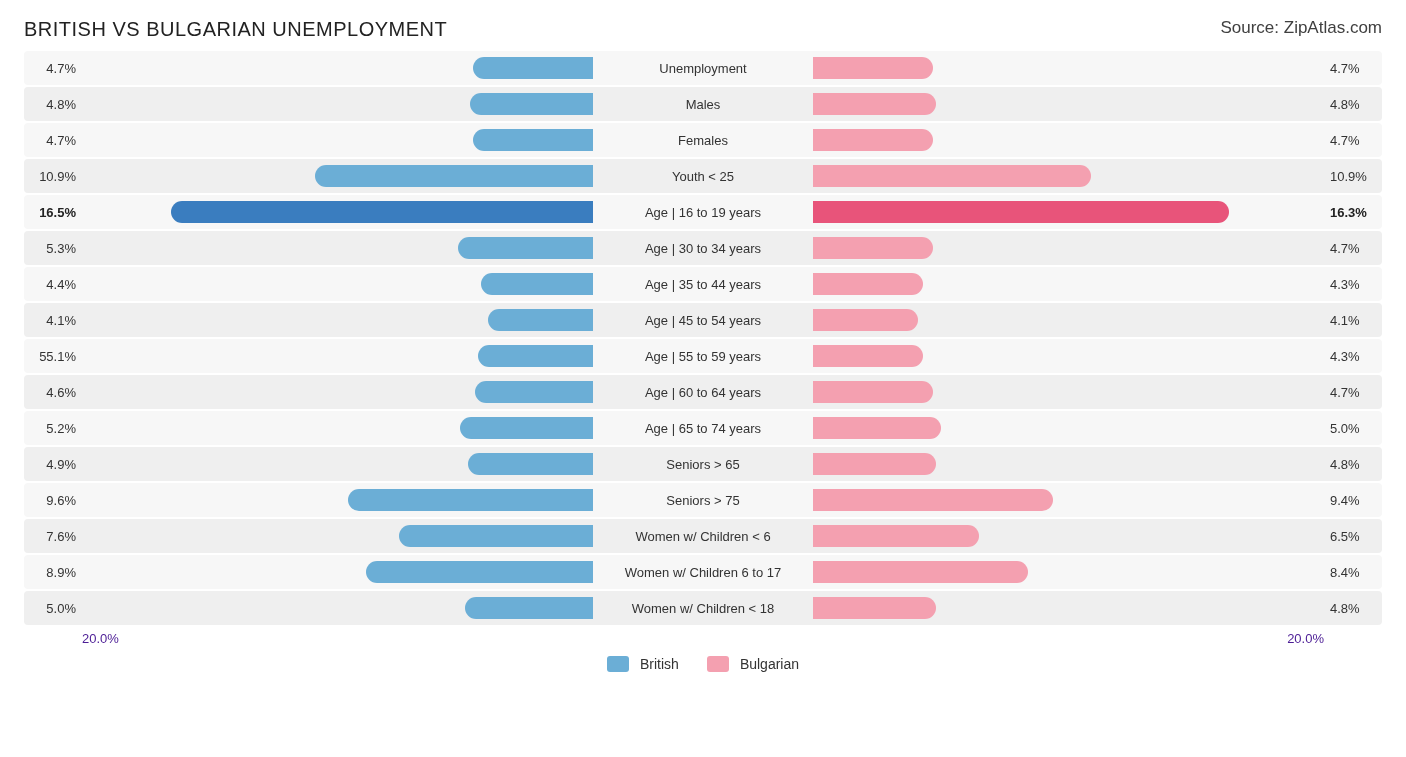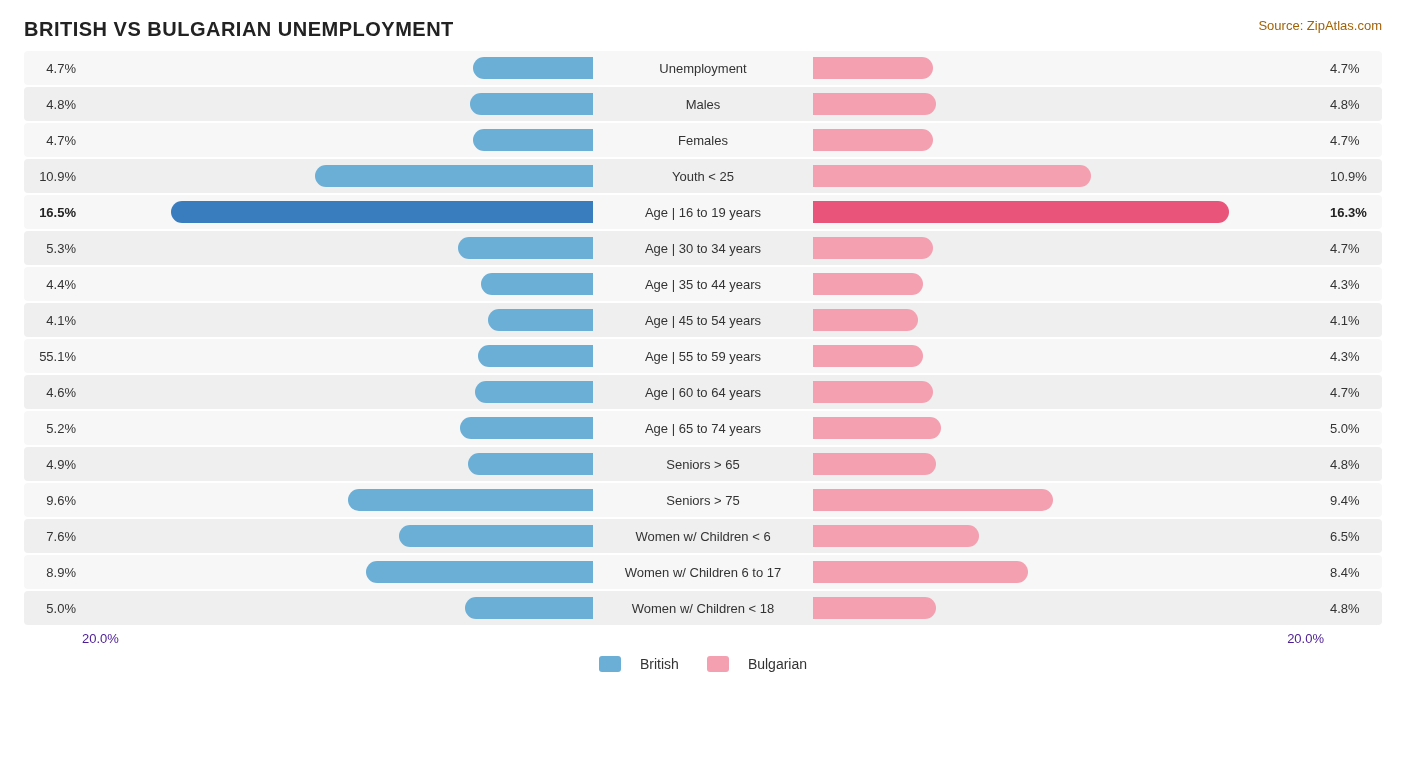--- a/index.html
+++ b/index.html
@@ -15,28 +15,28 @@
       padding: 18px 24px 18px 24px;
     }
     .chart-header {
       display: flex;
       justify-content: space-between;
       align-items: flex-start;
       margin-bottom: 10px;
     }
     .chart-title {
       font-size: 20px;
-      font-weight: bold;
+      font-weight: normal;
       color: #222;
       text-transform: uppercase;
       letter-spacing: 0.5px;
     }
     .chart-source {
-      font-size: 13px;
-      color: #a16207;
+      font-size: 17px;
+      color: #404040;
     }
     .chart-body {
       width: 100%;
     }
     .bar-row {
       display: flex;
       align-items: center;
       margin-bottom: 2px;
       min-height: 34px;
       background: #f7f7f7;
@@ -120,21 +120,21 @@
       justify-content: center;
       align-items: center;
       gap: 28px;
       margin-top: 10px;
       font-size: 14px;
       color: #333;
     }
     .legend-item {
       display: flex;
       align-items: center;
-      gap: 19px;
+      gap: 11px;
     }
     .legend-swatch {
       width: 22px;
       height: 16px;
       border-radius: 3px;
     }
     .swatch-british { background: #6baed6; }
     .swatch-bulgarian { background: #f4a0b0; }
   </style>
 </head>

